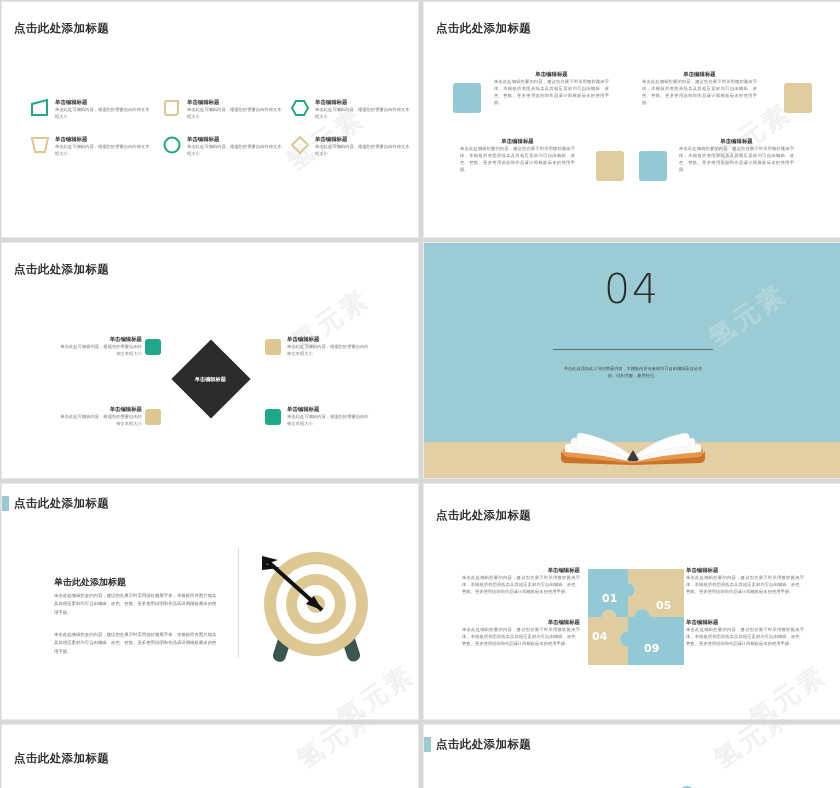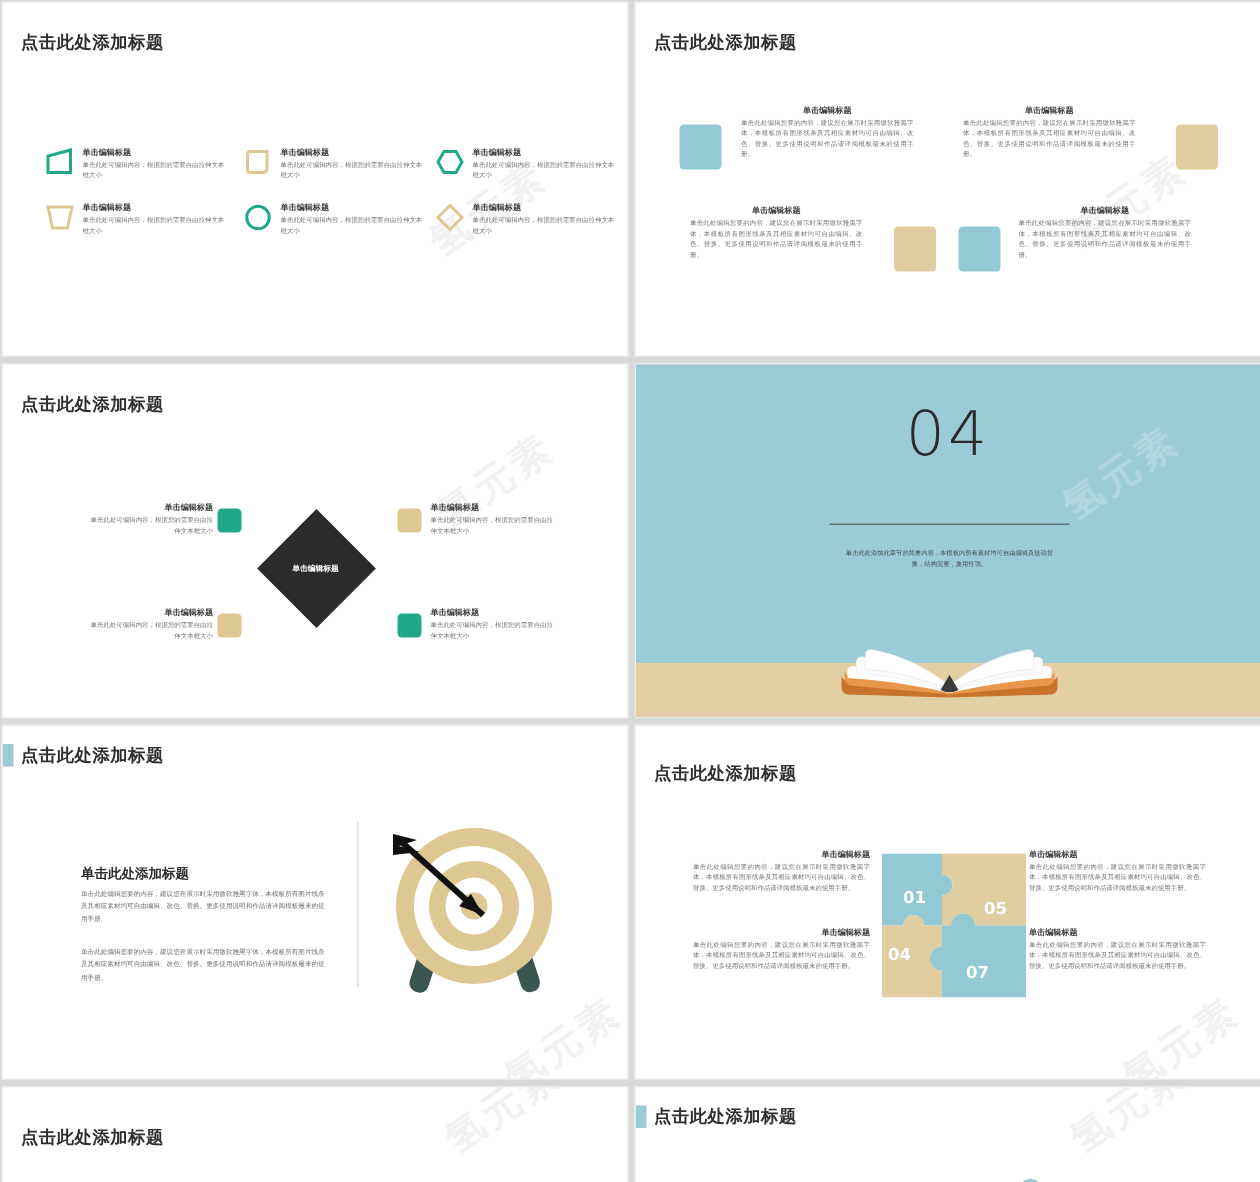--- a/index.html
+++ b/index.html
@@ -321,21 +321,21 @@
     <div class="pz">
       <svg width="96" height="96" viewBox="0 0 96 96">
         <path d="M0 0 H40 V14 a7 7 0 1 1 0 14 V48 H28 a7 7 0 1 0 -14 0 H0 Z" fill="#92c9d4"></path>
         <path d="M40 0 H96 V48 H62 a8 8 0 1 0 -16 0 H40 V28 a7 7 0 1 0 0 -14 Z" fill="#e0cd9f"></path>
         <path d="M0 48 H14 a7 7 0 1 1 14 0 H40 V62 a8 8 0 1 0 0 16 V96 H0 Z" fill="#e0cd9f"></path>
         <path d="M40 48 H46 a8 8 0 1 1 16 0 H96 V96 H40 V78 a8 8 0 1 1 0 -16 Z" fill="#92c9d4"></path>
       </svg>
     </div>
     <div class="pn" style="left:178px;top:108px;">01</div>
     <div class="pn" style="left:232px;top:115px;">05</div>
-    <div class="pn" style="left:220px;top:158px;">07</div>
+    <div class="pn" style="left:220px;top:158px;">09</div>
     <div class="pn" style="left:168px;top:146px;">04</div>
 
     <div class="blk r" style="left:38px;top:82px;">
       <div class="item-h">单击编辑标题</div>
       <div class="item-p" style="text-align:justify;">单击此处编辑您要的内容，建议您在展示时采用微软雅黑字体，本模板所有图形线条及其相应素材均可自由编辑、改色、替换。更多使用说明和作品请详阅模板最末的使用手册。</div>
     </div>
     <div class="blk" style="left:262px;top:82px;">
       <div class="item-h">单击编辑标题</div>
       <div class="item-p" style="text-align:justify;">单击此处编辑您要的内容，建议您在展示时采用微软雅黑字体，本模板所有图形线条及其相应素材均可自由编辑、改色、替换。更多使用说明和作品请详阅模板最末的使用手册。</div>
     </div>

